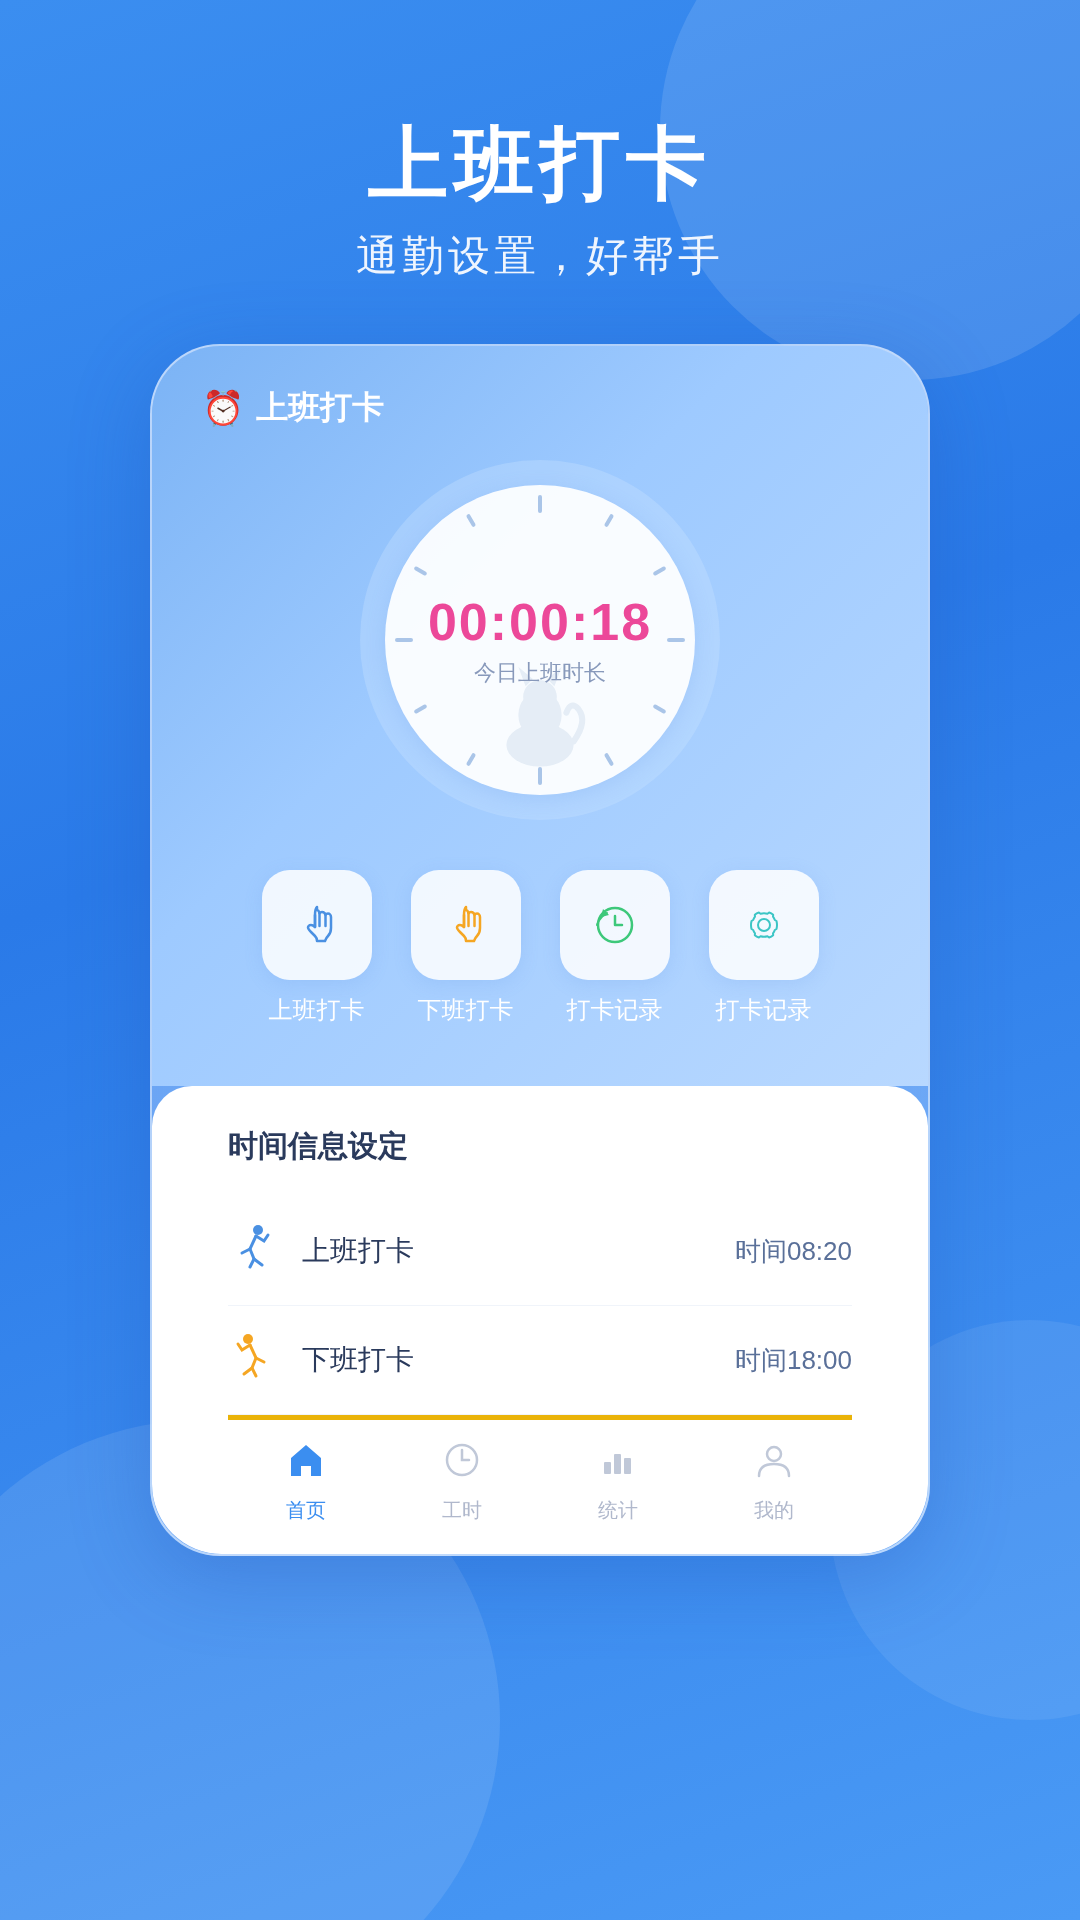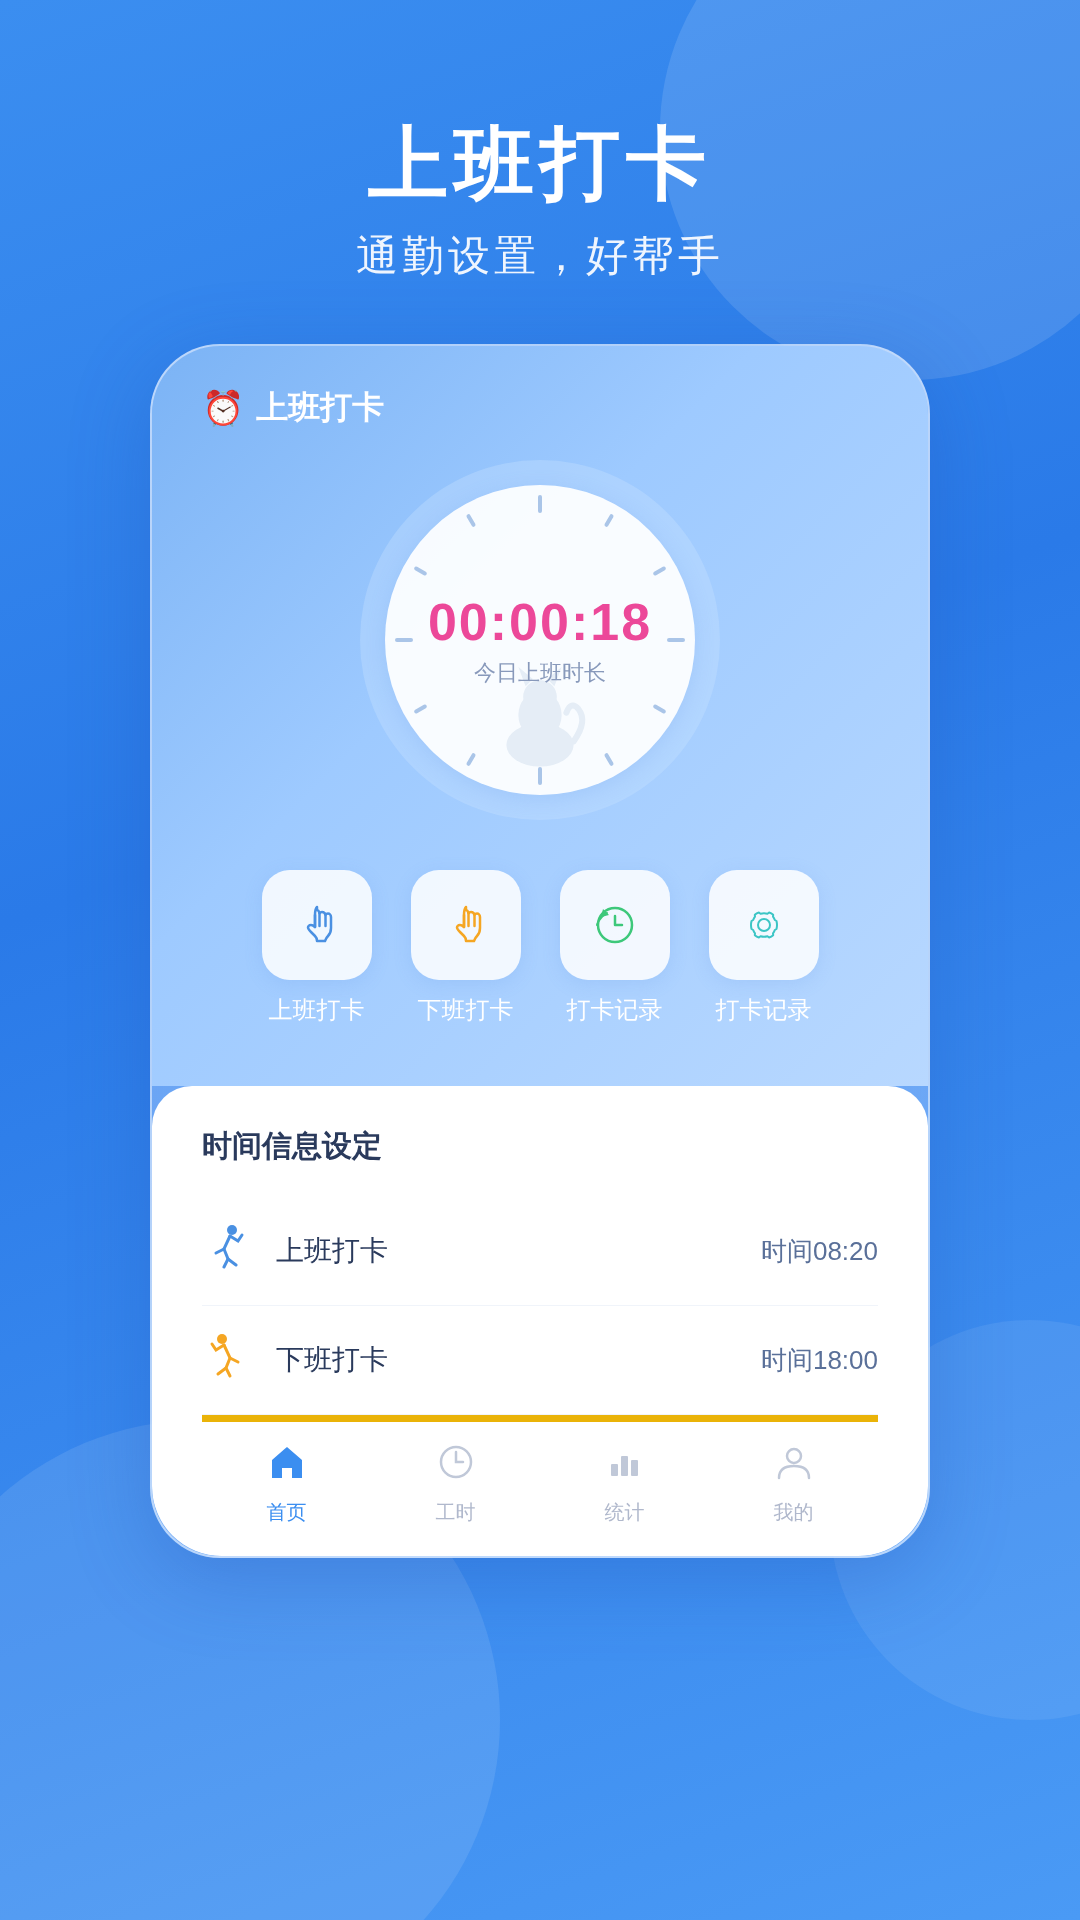--- a/index.html
+++ b/index.html
@@ -179,21 +179,21 @@
       font-size: 24px;
       color: #fff;
       font-weight: 400;
     }
 
     
     .phone-bottom {
       background: #fff;
       border-radius: 40px 40px 70px 70px;
       margin-top: 0;
-      padding: 40px 50px 20px;
+      padding: 40px 76px 20px;
     }
 
     .section-title {
       font-size: 30px;
       font-weight: 600;
       color: #2a3a5c;
       margin-bottom: 30px;
     }
 
     .info-row {
@@ -215,21 +215,21 @@
       flex: 1;
     }
     .info-time {
       font-size: 26px;
       color: #5a7099;
     }
 
     
     .bottom-nav {
       display: flex;
-      border-top: 7px solid #eab308;
+      border-top: 5px solid #eab308;
       padding: 20px 0 10px;
     }
     .nav-item {
       flex: 1;
       display: flex;
       flex-direction: column;
       align-items: center;
       gap: 8px;
       cursor: pointer;
     }

